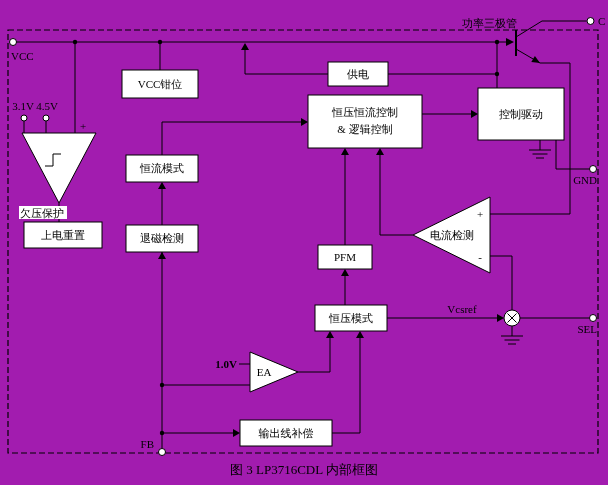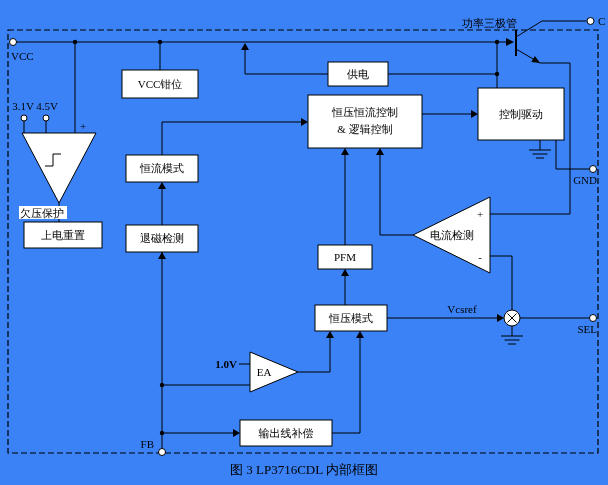--- a/index.html
+++ b/index.html
@@ -1,16 +1,16 @@
 <!DOCTYPE html>
 <html><head>
 <meta charset="utf-8">
 <style>
   html,body{margin:0;padding:0;background:#ffffff;}
-  .canvas{width:608px;height:485px;position:relative;background:#3b82f6;
+  .canvas{width:608px;height:485px;position:relative;background:#a21caf;
           font-family:"Liberation Serif","DejaVu Serif",serif;}
   svg{display:block;}
   .wire{fill:none;stroke:#000;stroke-width:1;}
   .thick{fill:none;stroke:#000;stroke-width:2;}
   .dash{fill:none;stroke:#000;stroke-width:1.2;stroke-dasharray:6 3;}
   .box{fill:#ffffff;stroke:#000;stroke-width:1;}
   .node{fill:#ffffff;stroke:#000;stroke-width:1;}
   .arrow{fill:#000;stroke:none;}
   .dot{fill:#000;stroke:none;}
   text{fill:#000;}

